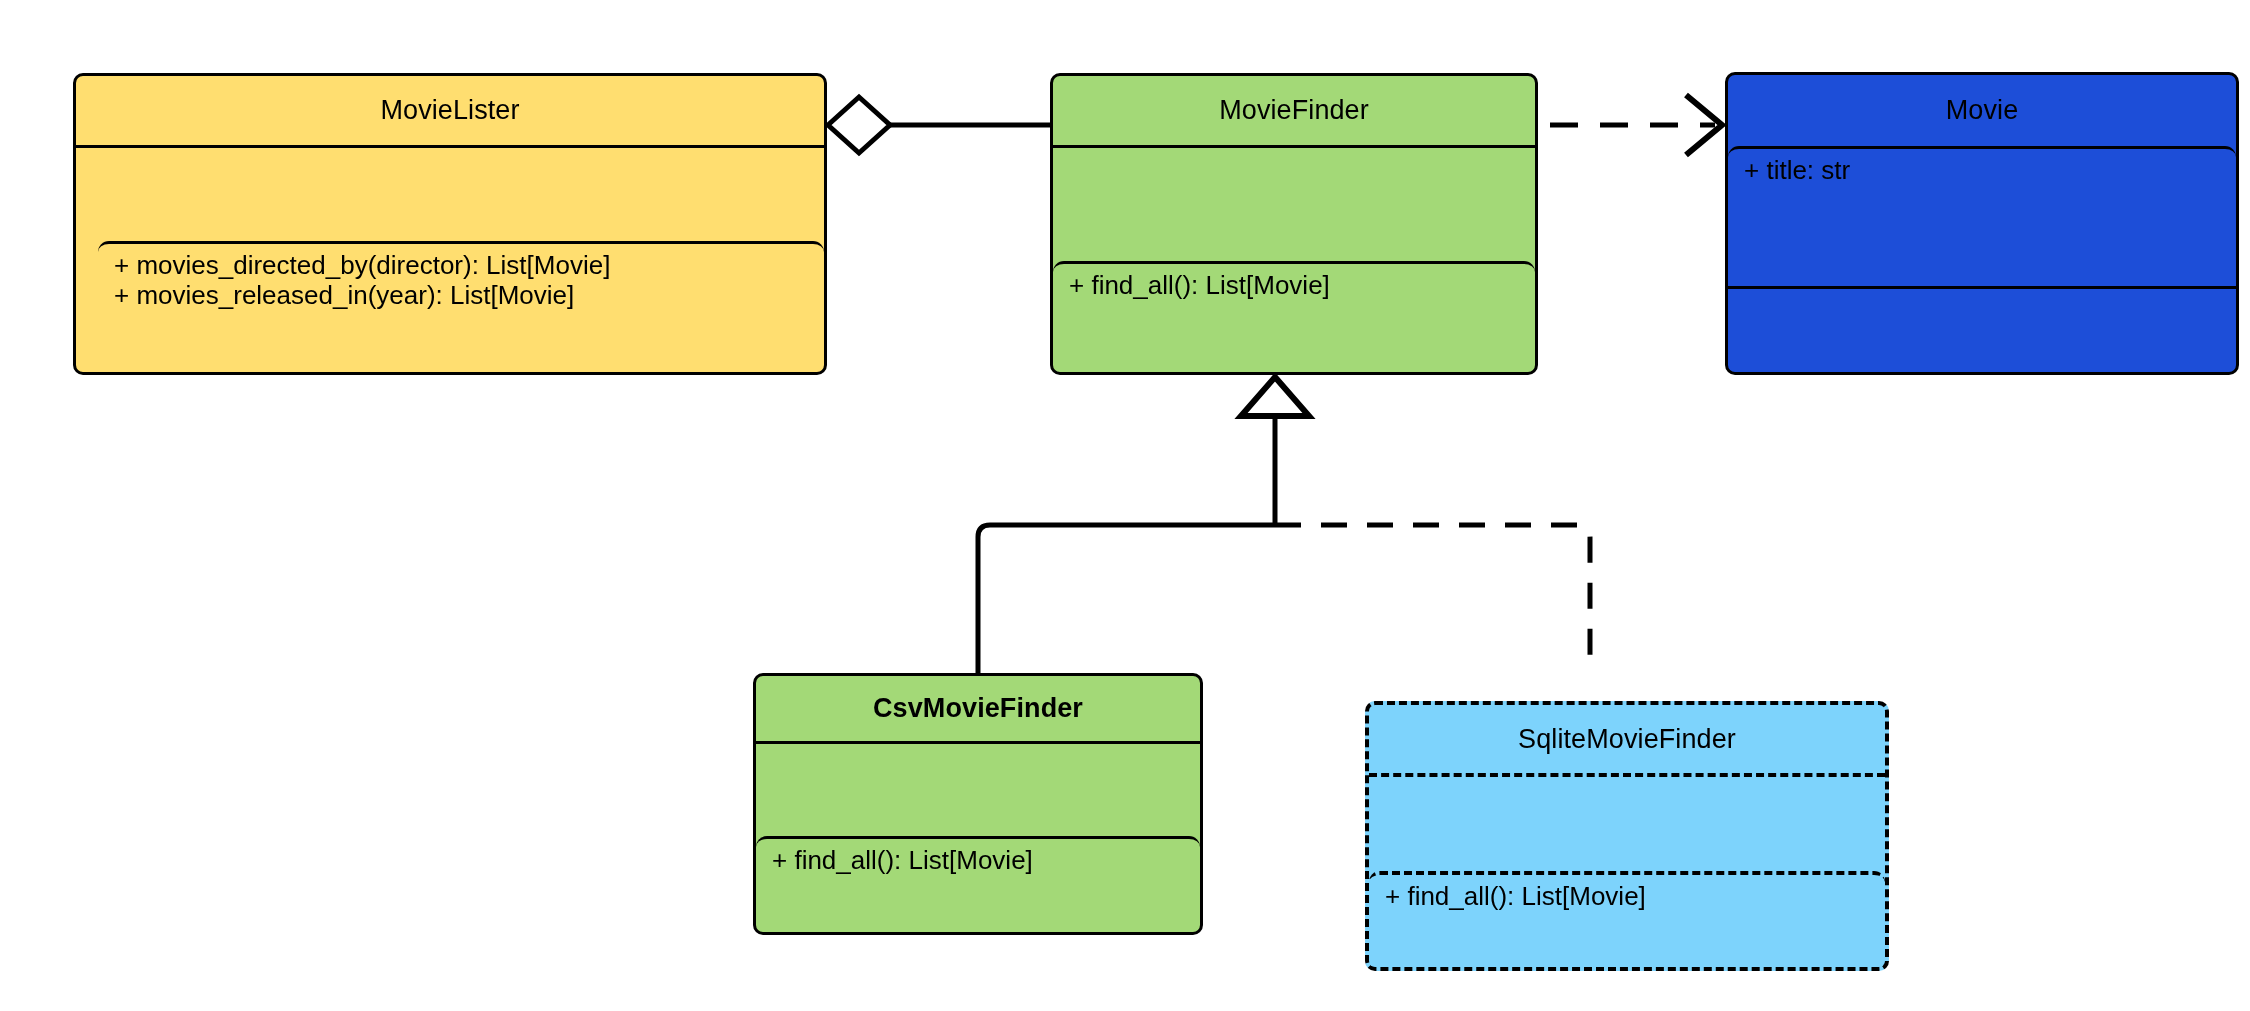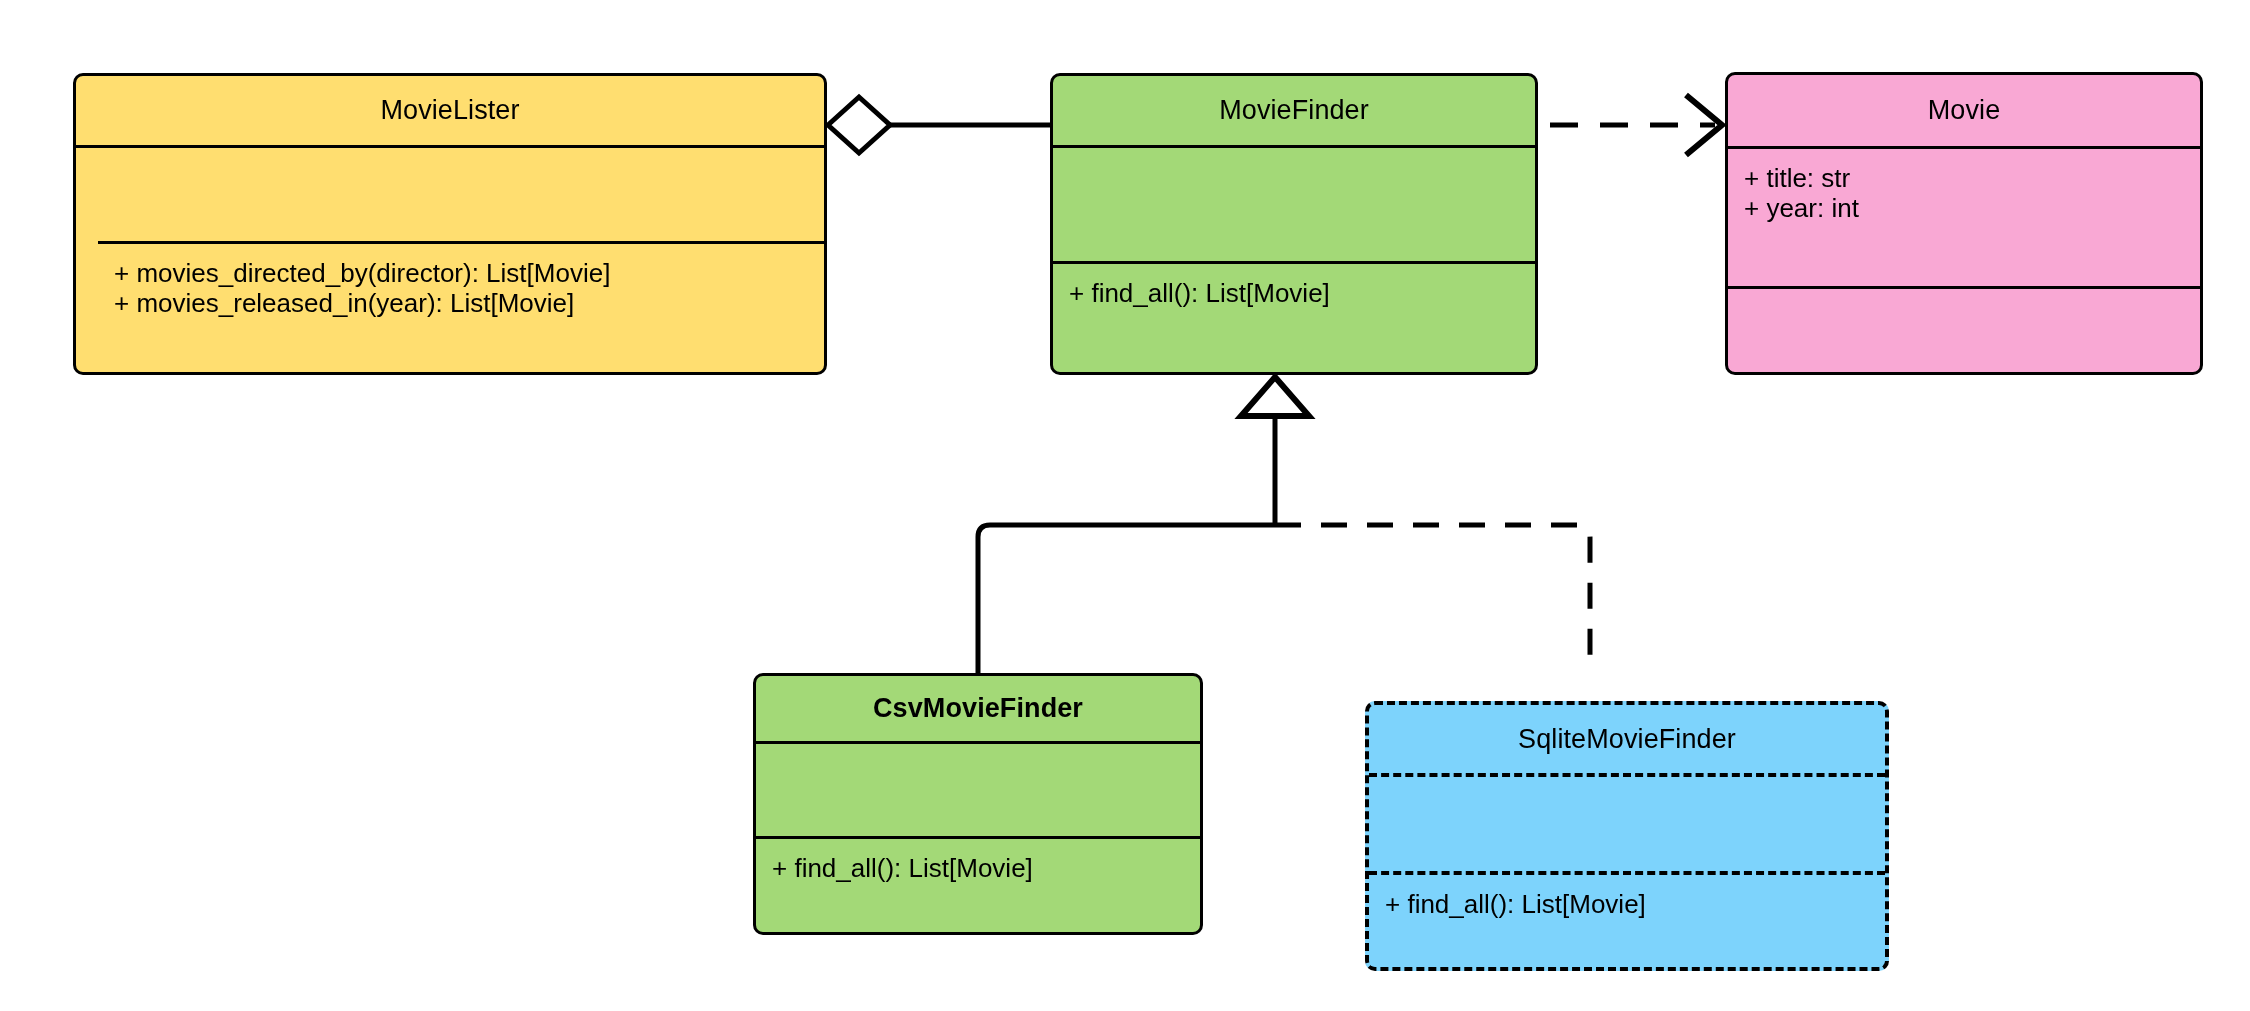--- a/index.html
+++ b/index.html
@@ -50,24 +50,25 @@
     color: #000000;
     letter-spacing: 0.1px;
   }
   .compartment.divided {
     border-top: 3px solid #000000;
   }
   .dashed .compartment.divided {
     border-top: 4px dashed #000000;
   }
   .compartment.body {
-    padding: 14px 16px 0 16px;
+    padding: 6px 16px 0 16px;
     font-size: 26px;
     line-height: 1.16;
     color: #000000;
+    border-radius: 11px;
   }
   .member {
     white-space: nowrap;
   }
   .compartment.empty {
     
   }
 </style>
 </head>
 <body>
@@ -115,25 +116,24 @@
   </div>
 
   <div class="uml-class" style="left:1050px; top:73px; width:488px; height:302px; background:#A3D977;">
     <div class="compartment title" style="height:69px;">MovieFinder</div>
     <div class="compartment divided empty" style="height:116px;"></div>
     <div class="compartment divided body" style="flex:1;">
       <div class="member">+ find_all(): List[Movie]</div>
     </div>
   </div>
 
-  <div class="uml-class" style="left:1725px; top:72px; width:478px; height:303px; background:#f9a8d4;">
+  <div class="uml-class" style="left:1725px; top:72px; width:514px; height:303px; background:#1d4ed8;">
     <div class="compartment title" style="height:71px;">Movie</div>
     <div class="compartment divided body" style="height:140px;">
       <div class="member">+ title: str</div>
-      <div class="member">+ year: int</div>
     </div>
     <div class="compartment divided empty" style="flex:1;"></div>
   </div>
 
   <div class="uml-class" style="left:753px; top:673px; width:450px; height:262px; background:#A3D977;">
     <div class="compartment title" style="height:65px;font-weight:bold;">CsvMovieFinder</div>
     <div class="compartment divided empty" style="height:95px;"></div>
     <div class="compartment divided body" style="flex:1;">
       <div class="member">+ find_all(): List[Movie]</div>
     </div>

